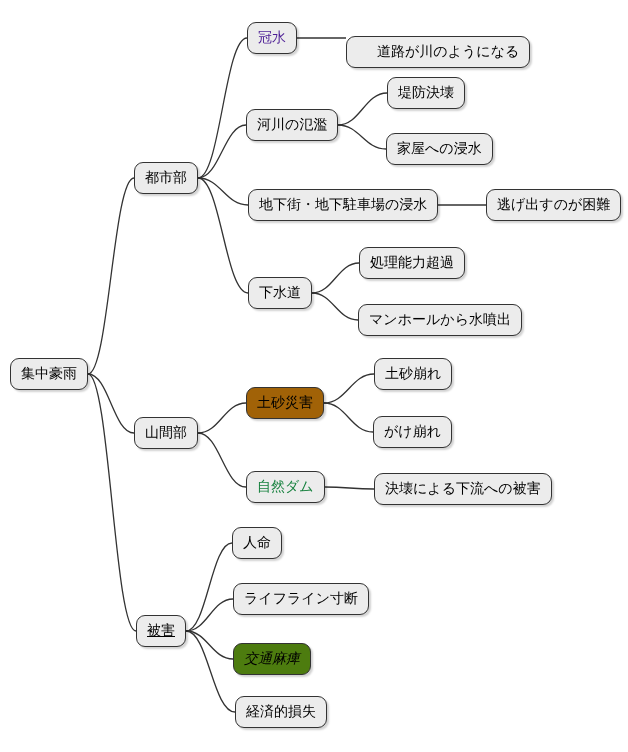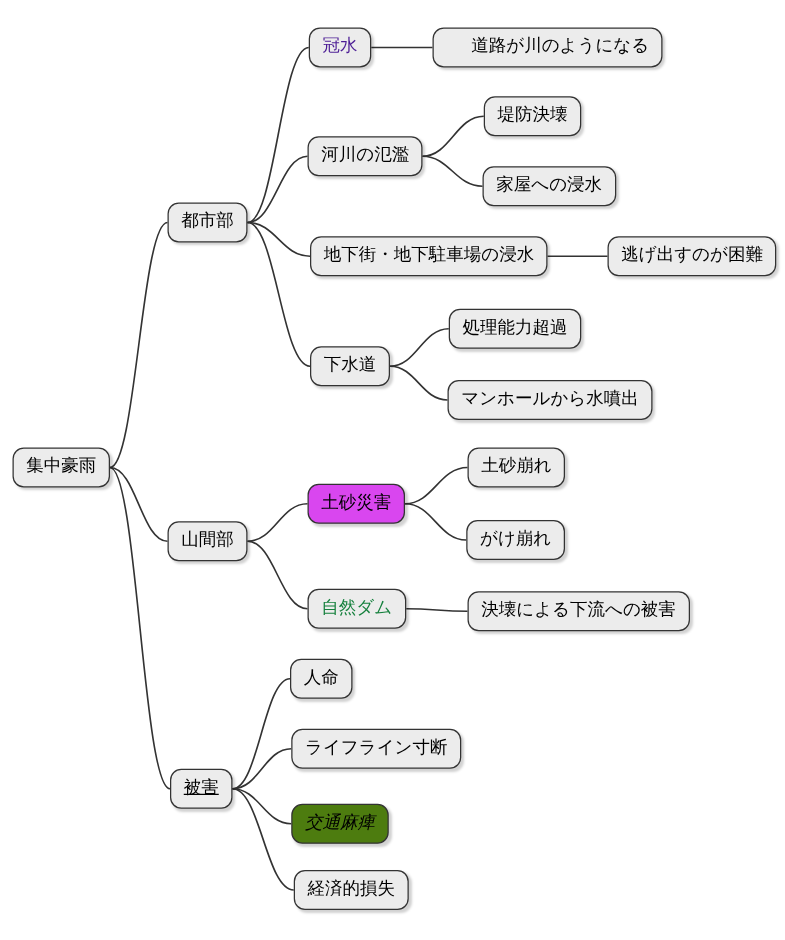--- a/index.html
+++ b/index.html
@@ -65,31 +65,31 @@
       <path d="M 325 487 C 347.05 487, 351.95 489, 374 489" fill="none" stroke="#333333" stroke-width="1.3"></path>
       <path d="M 186 631 C 206.7 631, 211.3 543, 232 543" fill="none" stroke="#333333" stroke-width="1.3"></path>
       <path d="M 186 631 C 207.15 631, 211.85 599, 233 599" fill="none" stroke="#333333" stroke-width="1.3"></path>
       <path d="M 186 631 C 207.15 631, 211.85 659, 233 659" fill="none" stroke="#333333" stroke-width="1.3"></path>
       <path d="M 186 631 C 208.05 631, 212.95 712, 235 712" fill="none" stroke="#333333" stroke-width="1.3"></path>
     </svg>
   <div id="nodes">
       <div class="node" style="left: 10px; top: 358px; background: rgb(236, 236, 236); border-color: rgb(51, 51, 51); color: rgb(0, 0, 0);">集中豪雨</div>
       <div class="node" style="left: 134px; top: 162px; background: rgb(236, 236, 236); border-color: rgb(51, 51, 51); color: rgb(0, 0, 0);">都市部</div>
       <div class="node" style="left: 247px; top: 22px; background: rgb(236, 236, 236); border-color: rgb(51, 51, 51); color: #4c1d95;">冠水</div>
-      <div class="node" style="left: 346px; top: 22px; background: rgb(236, 236, 236); border-color: rgb(51, 51, 51); color: rgb(0, 0, 0); padding-left: 30px;">道路が川のようになる</div>
+      <div class="node" style="left: 346px; top: 36px; background: rgb(236, 236, 236); border-color: rgb(51, 51, 51); color: rgb(0, 0, 0); padding-left: 30px;">道路が川のようになる</div>
       <div class="node" style="left: 246px; top: 109px; background: rgb(236, 236, 236); border-color: rgb(51, 51, 51); color: rgb(0, 0, 0);">河川の氾濫</div>
       <div class="node" style="left: 387px; top: 77px; background: rgb(236, 236, 236); border-color: rgb(51, 51, 51); color: rgb(0, 0, 0);">堤防決壊</div>
       <div class="node" style="left: 386px; top: 133px; background: rgb(236, 236, 236); border-color: rgb(51, 51, 51); color: rgb(0, 0, 0);">家屋への浸水</div>
       <div class="node" style="left: 248px; top: 189px; background: rgb(236, 236, 236); border-color: rgb(51, 51, 51); color: rgb(0, 0, 0);">地下街・地下駐車場の浸水</div>
       <div class="node" style="left: 486px; top: 189px; background: rgb(236, 236, 236); border-color: rgb(51, 51, 51); color: rgb(0, 0, 0);">逃げ出すのが困難</div>
       <div class="node" style="left: 248px; top: 277px; background: rgb(236, 236, 236); border-color: rgb(51, 51, 51); color: rgb(0, 0, 0);">下水道</div>
       <div class="node" style="left: 359px; top: 247px; background: rgb(236, 236, 236); border-color: rgb(51, 51, 51); color: rgb(0, 0, 0);">処理能力超過</div>
       <div class="node" style="left: 358px; top: 304px; background: rgb(236, 236, 236); border-color: rgb(51, 51, 51); color: rgb(0, 0, 0);">マンホールから水噴出</div>
       <div class="node" style="left: 134px; top: 417px; background: rgb(236, 236, 236); border-color: rgb(51, 51, 51); color: rgb(0, 0, 0);">山間部</div>
-      <div class="node" style="left: 246px; top: 387px; background: #d946ef; border-color: rgb(51, 51, 51); color: rgb(0, 0, 0);">土砂災害</div>
+      <div class="node" style="left: 246px; top: 387px; background: #a16207; border-color: rgb(51, 51, 51); color: rgb(0, 0, 0);">土砂災害</div>
       <div class="node" style="left: 374px; top: 358px; background: rgb(236, 236, 236); border-color: rgb(51, 51, 51); color: rgb(0, 0, 0);">土砂崩れ</div>
       <div class="node" style="left: 373px; top: 416px; background: rgb(236, 236, 236); border-color: rgb(51, 51, 51); color: rgb(0, 0, 0);">がけ崩れ</div>
       <div class="node" style="left: 246px; top: 471px; background: rgb(236, 236, 236); border-color: rgb(51, 51, 51); color: #15803d;">自然ダム</div>
       <div class="node" style="left: 374px; top: 473px; background: rgb(236, 236, 236); border-color: rgb(51, 51, 51); color: rgb(0, 0, 0);">決壊による下流への被害</div>
       <div class="node" style="left: 136px; top: 615px; background: rgb(236, 236, 236); border-color: rgb(51, 51, 51); color: rgb(0, 0, 0); text-decoration: underline;">被害</div>
       <div class="node" style="left: 232px; top: 527px; background: rgb(236, 236, 236); border-color: rgb(51, 51, 51); color: rgb(0, 0, 0);">人命</div>
       <div class="node" style="left: 233px; top: 583px; background: rgb(236, 236, 236); border-color: rgb(51, 51, 51); color: rgb(0, 0, 0);">ライフライン寸断</div>
       <div class="node" style="left: 233px; top: 643px; background: #4d7c0f; border-color: rgb(51, 51, 51); color: rgb(0, 0, 0); font-style: italic;">交通麻痺</div>
       <div class="node" style="left: 235px; top: 696px; background: rgb(236, 236, 236); border-color: rgb(51, 51, 51); color: rgb(0, 0, 0); text-align: right;">経済的損失</div>
     </div>

